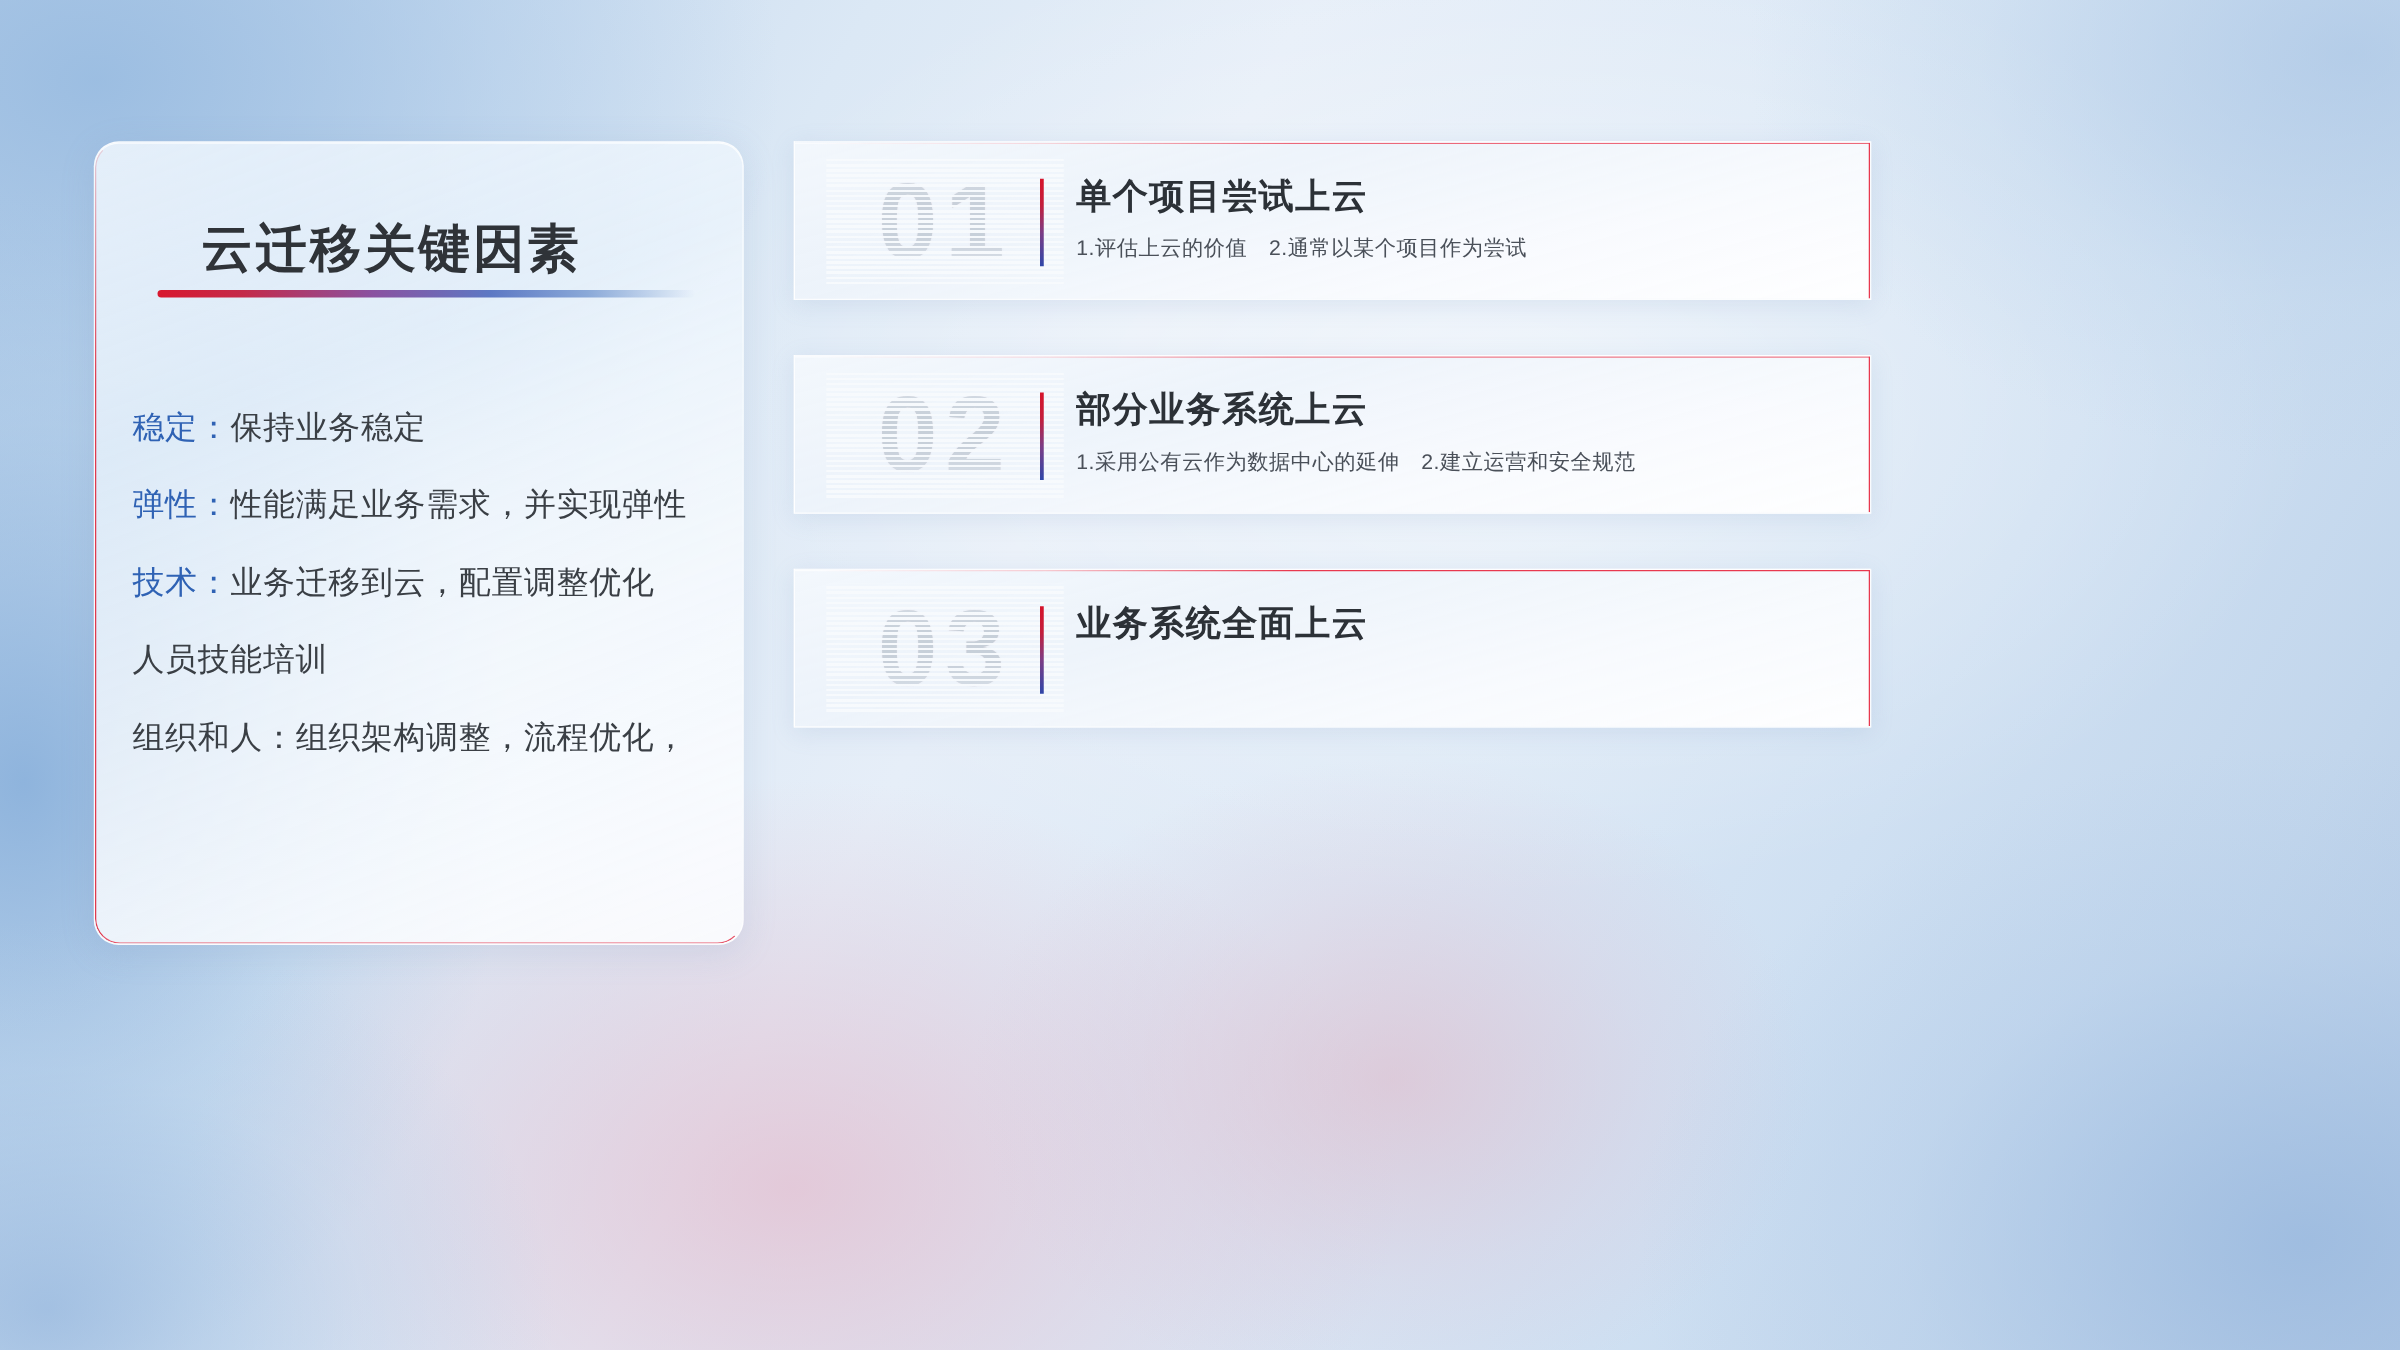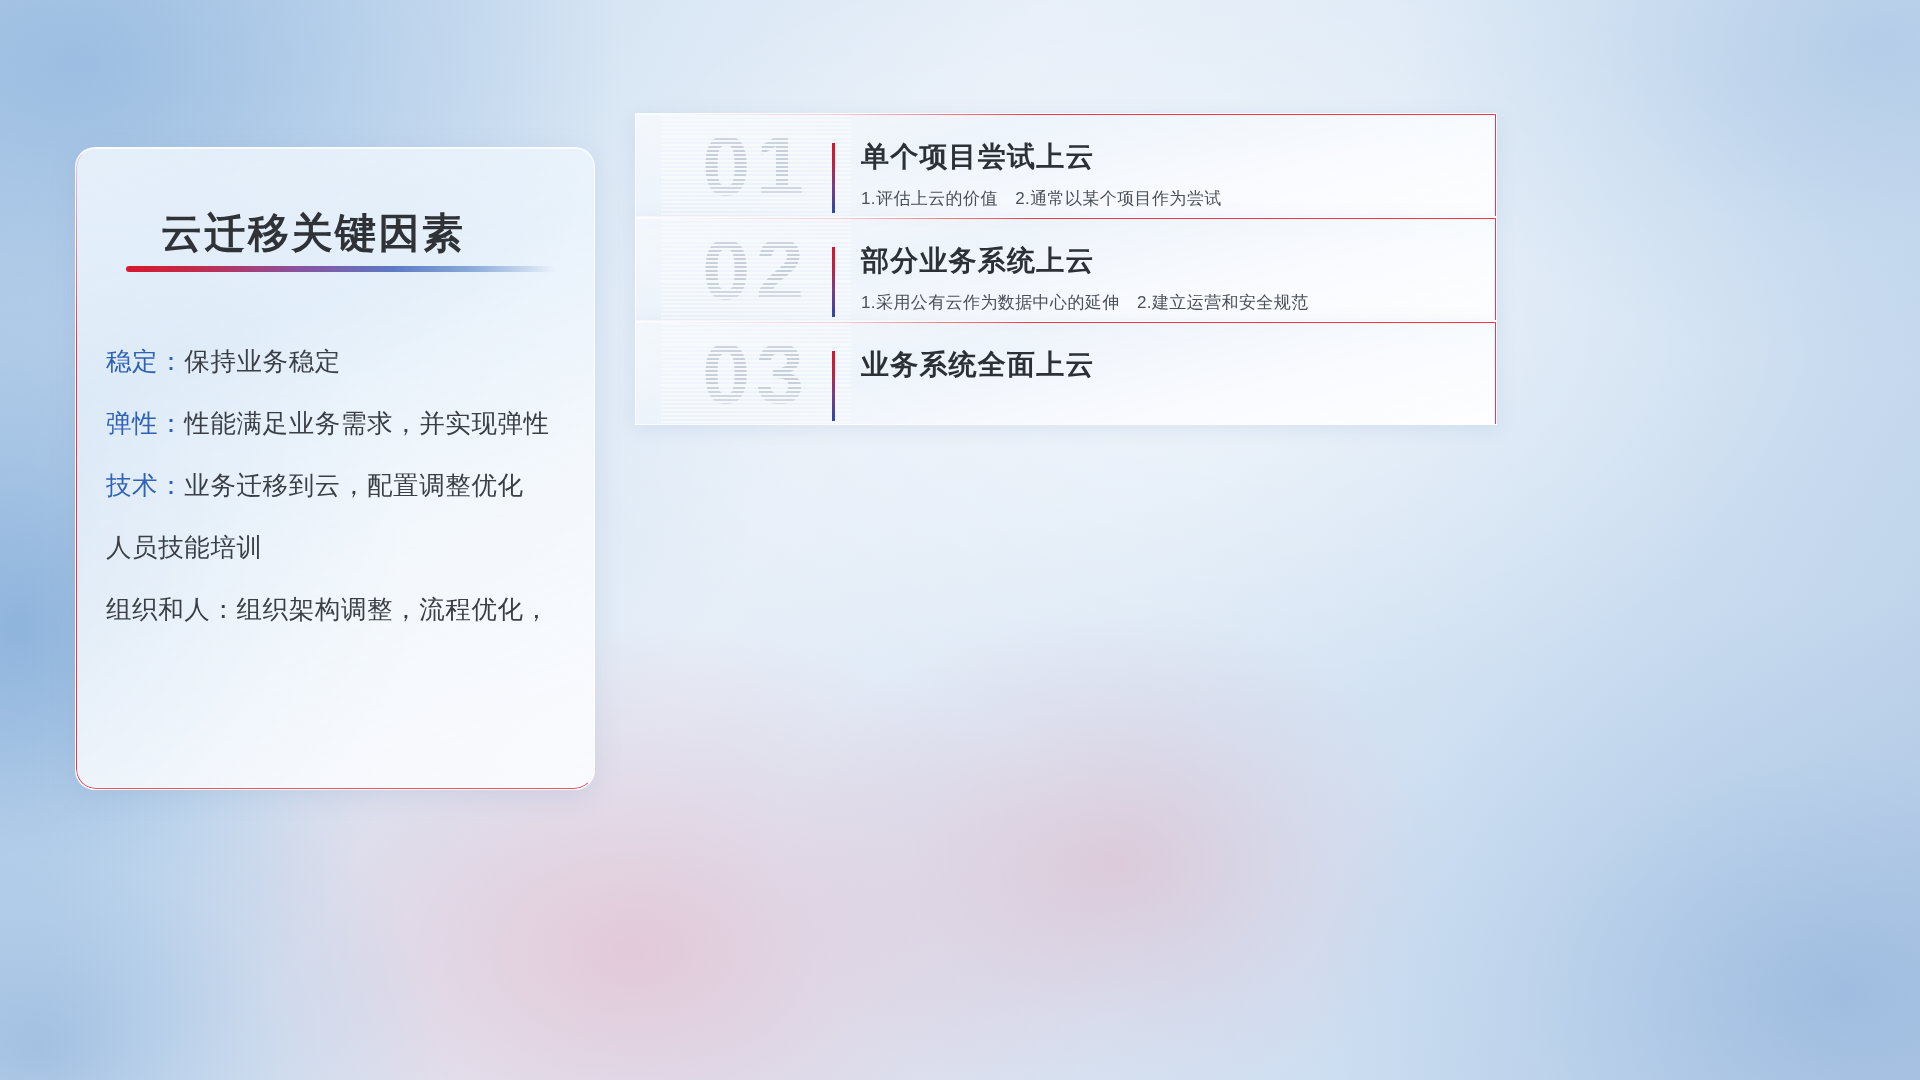--- a/index.html
+++ b/index.html
@@ -60,21 +60,20 @@
     position:absolute;left:75px;top:113px;width:520px;height:643px;
     border-radius:20px;
     background:linear-gradient(160deg,
        rgba(245,250,255,.80) 0%,
        rgba(238,246,253,.72) 30%,
        rgba(248,251,254,.80) 62%,
        rgba(252,253,255,.90) 100%);
     border:1px solid rgba(255,255,255,.72);
     box-shadow:0 6px 26px rgba(120,150,190,.18), inset 0 1px 0 rgba(255,255,255,.75);
     overflow:hidden;
-    margin-top:34px;
   }
   
   #left-panel-accent{
     position:absolute;left:0;top:0;width:100%;height:100%;
     border-radius:20px;
     border:1.4px solid transparent;
     border-left-color:#e03a4e;
     border-bottom-color:#e8566a;
     -webkit-mask:linear-gradient(200deg,rgba(0,0,0,0) 18%,#000 46%,#000 100%);
     mask:linear-gradient(200deg,rgba(0,0,0,0) 18%,#000 46%,#000 100%);
@@ -84,31 +83,31 @@
     position:absolute;left:85px;top:58px;
     font-size:41px;font-weight:700;color:#2f3338;
     letter-spacing:2.5px;white-space:nowrap;
   }
   #panel-title-rule{
     position:absolute;left:50px;top:118px;width:430px;height:6px;border-radius:3px;
     background:linear-gradient(90deg,#d8172e 0%,#c42a4a 16%,#8a52a0 40%,#5d79c4 62%,#8aa9d8 80%,rgba(170,198,230,0) 100%);
   }
   #panel-list{position:absolute;left:30px;top:196px;right:22px;}
   .panel-row{
-    height:62px;display:flex;align-items:flex-start;white-space:nowrap;
+    height:62px;display:flex;align-items:center;white-space:nowrap;
     font-size:25.5px;color:#3a3f45;letter-spacing:.6px;
   }
   .panel-row .lbl{color:#2f62b4;}
   .panel-row .lbl.plain{color:#3a3f45;}
   .panel-row .val{color:#3a3f45;font-family:Liberation Serif, serif;}
 
   
   #cards{position:absolute;left:635px;top:113px;width:862px;}
   .card{
-    position:relative;height:104px;overflow:hidden;
+    position:relative;height:127px;margin-bottom:44px;overflow:hidden;
     background:linear-gradient(165deg,
         rgba(244,248,253,.94) 0%,
         rgba(238,244,251,.90) 34%,
         rgba(249,251,254,.94) 68%,
         rgba(255,255,255,.97) 100%);
     border:1px solid rgba(255,255,255,.66);
     box-shadow:0 4px 18px rgba(120,150,190,.16), inset 0 1px 0 rgba(255,255,255,.7);
   }
   .card-accent{
     position:absolute;inset:0;pointer-events:none;

